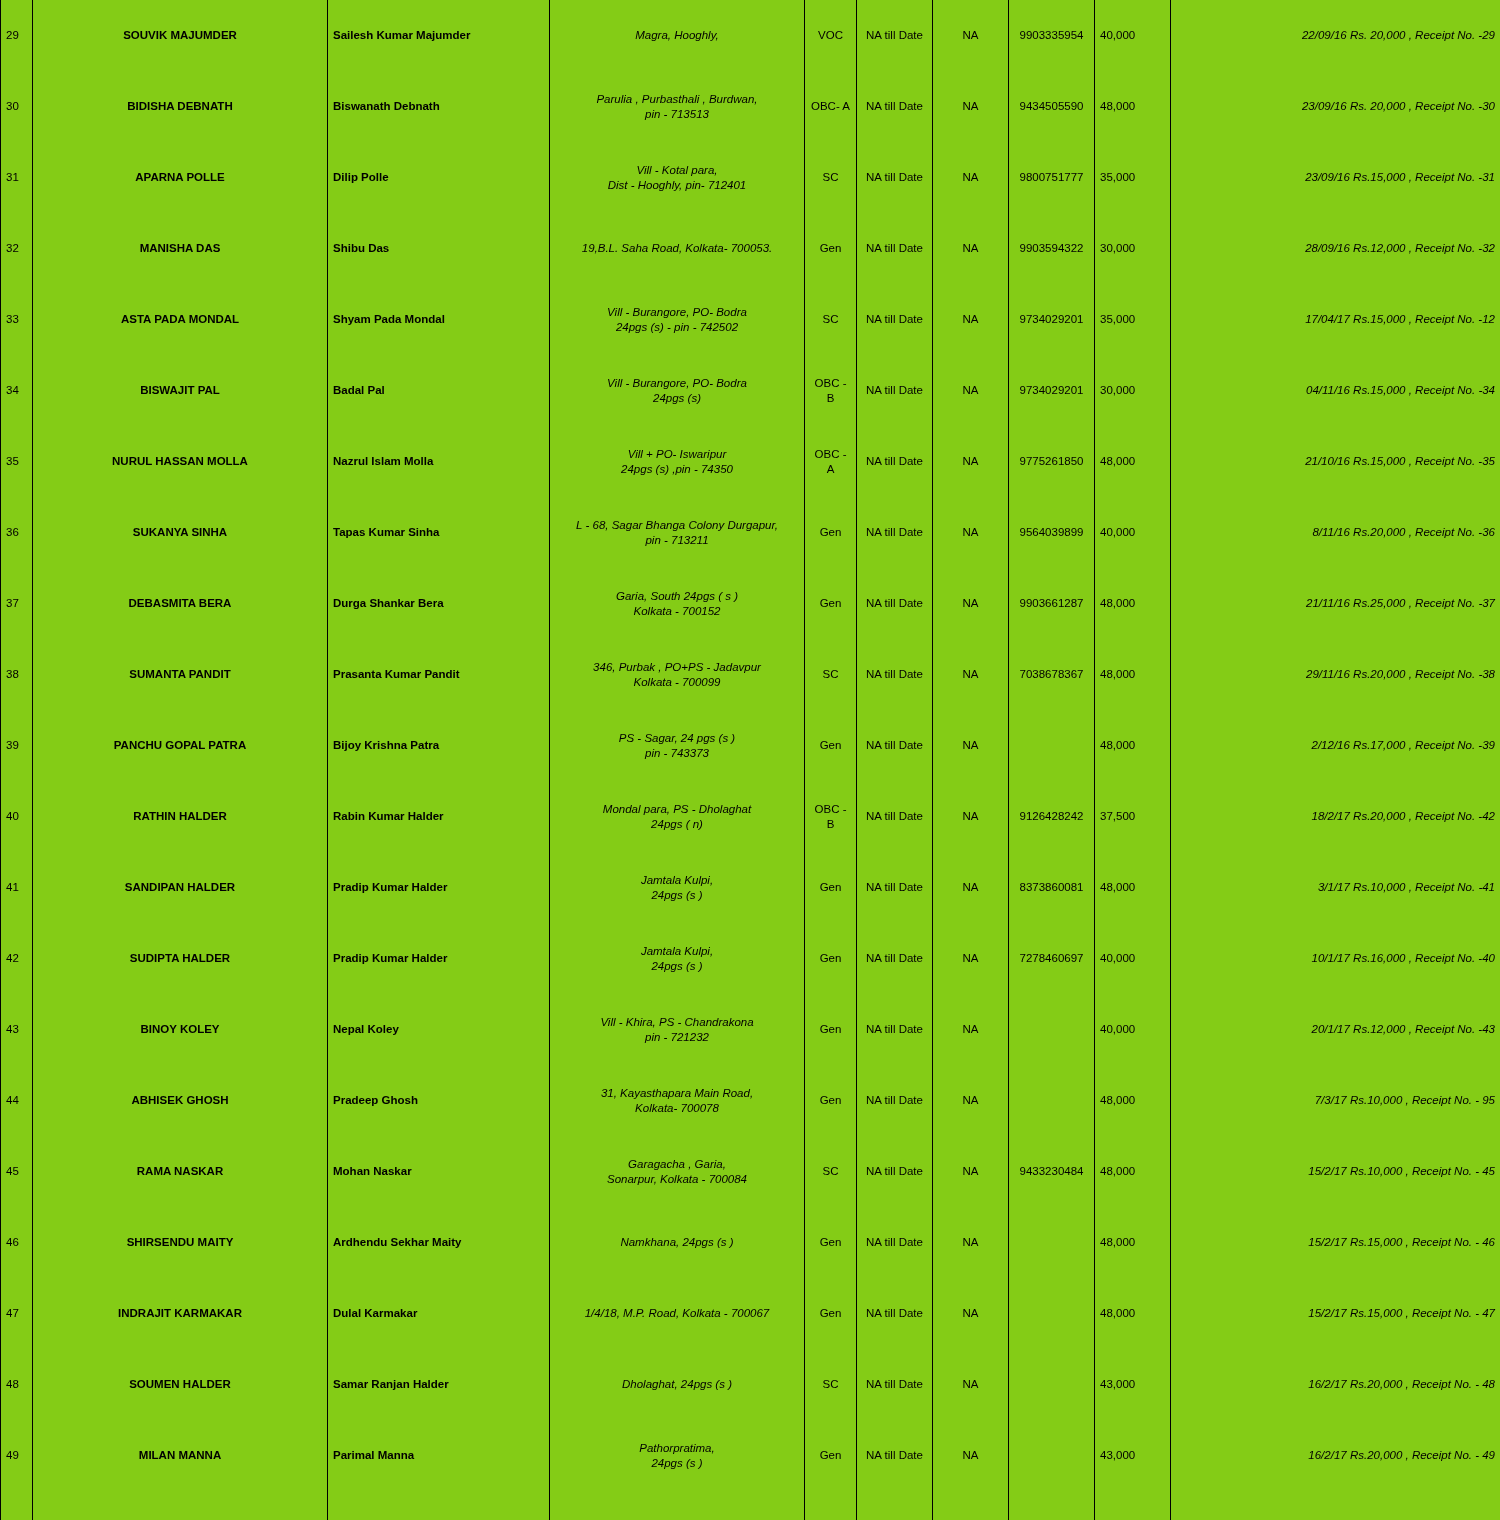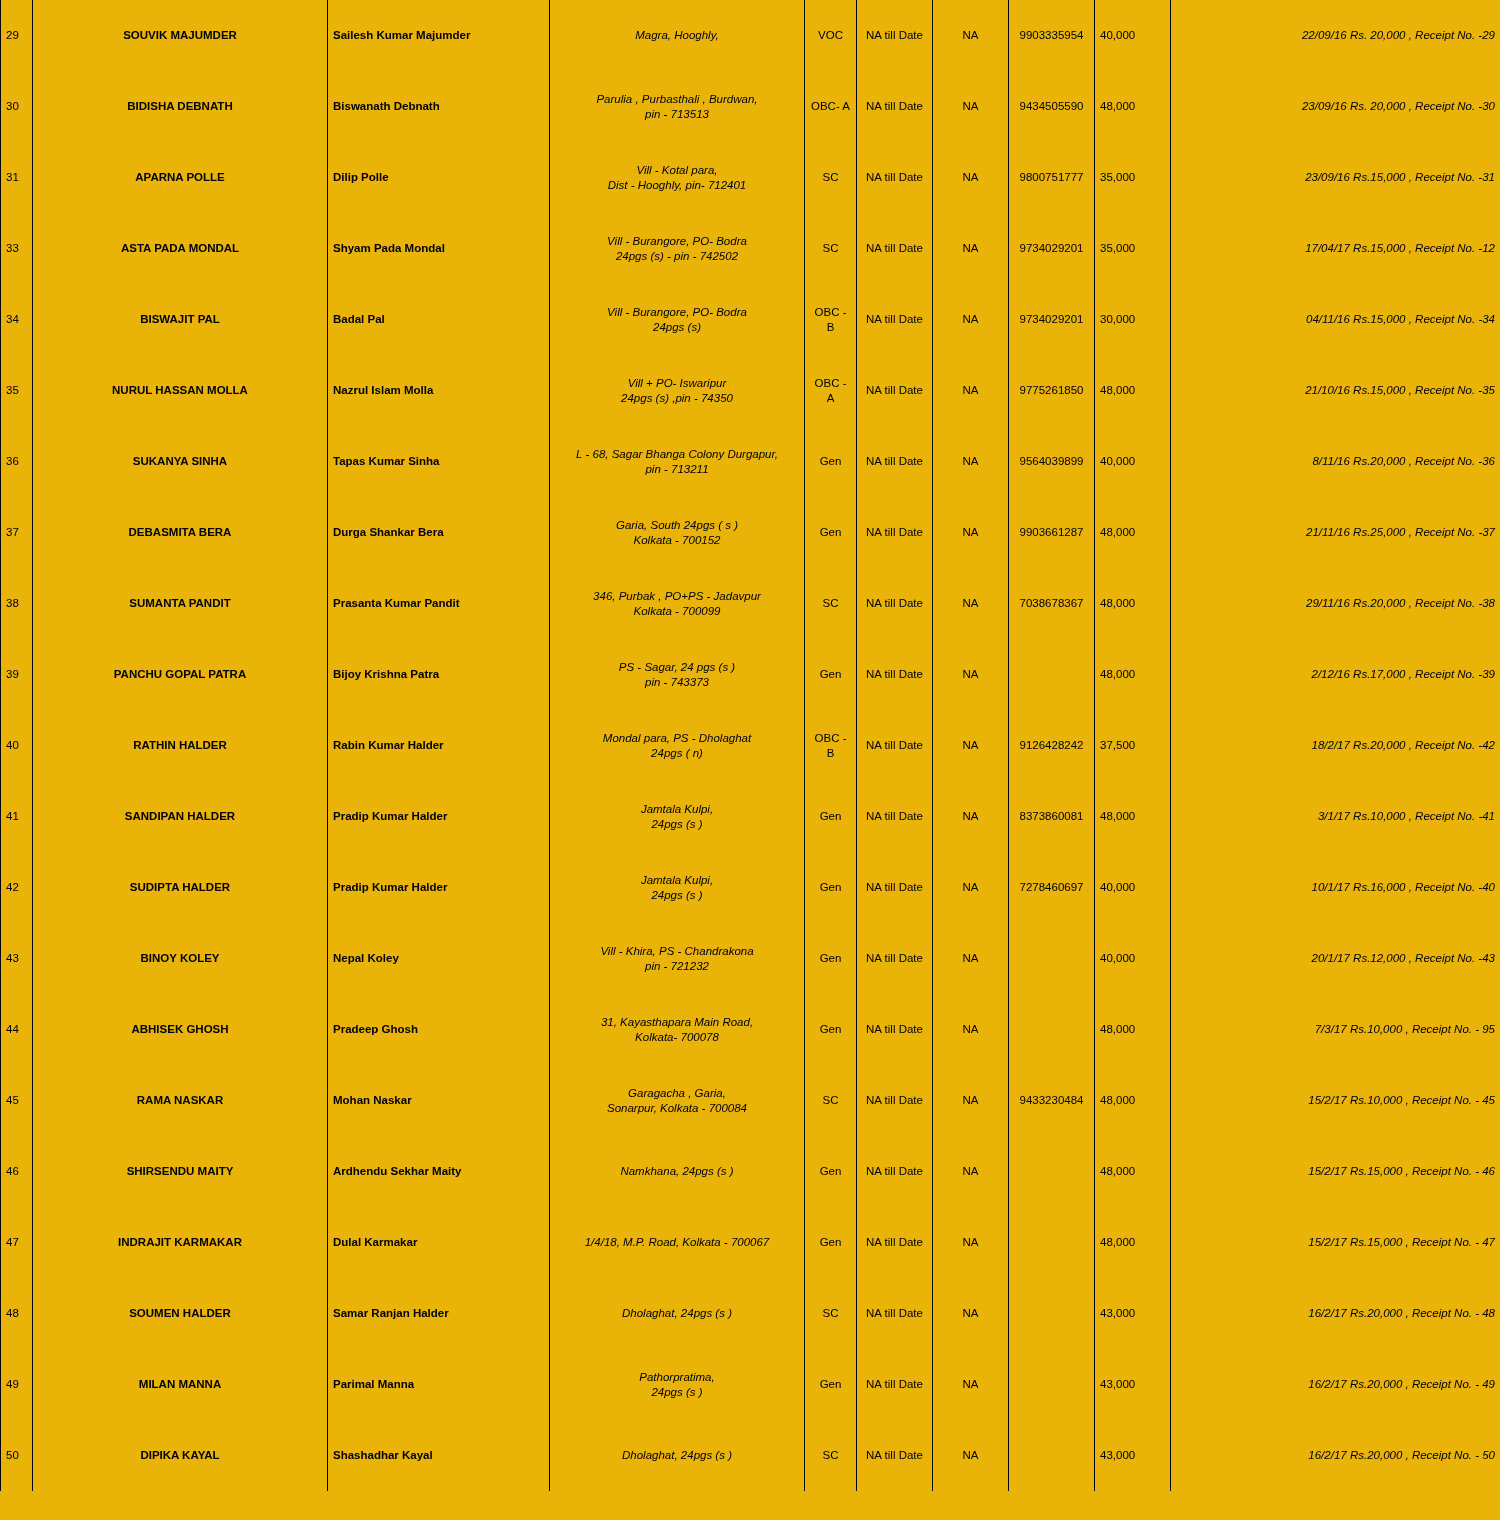--- a/index.html
+++ b/index.html
@@ -8,21 +8,21 @@
     background: #ffffff;
   }
   body {
     font-family: "Liberation Sans", sans-serif;
     color: #000000;
   }
   .page {
     width: 1500px;
     height: 1520px;
     position: relative;
-    background: #eab308;
+    background: #84cc16;
     box-sizing: border-box;
     overflow: hidden;
   }
   table.reg {
     border-collapse: collapse;
     table-layout: fixed;
     width: 1500px;
     font-size: 11.5px;
   }
   table.reg td {
@@ -116,20 +116,34 @@
             <span class="addr-line">Dist - Hooghly, pin- 712401</span>
           </td>
           <td class="cat">SC</td>
           <td class="date">NA till Date</td>
           <td class="na">NA</td>
           <td class="phone">9800751777</td>
           <td class="amt">35,000</td>
           <td class="remark">23/09/16  Rs.15,000 , Receipt No. -31</td>
         </tr>
         <tr class="row">
+          <td class="sl">32</td>
+          <td class="name">MANISHA   DAS</td>
+          <td class="father">Shibu  Das</td>
+          <td class="addr">
+            <span class="addr-line">19,B.L. Saha Road, Kolkata- 700053.</span>
+          </td>
+          <td class="cat">Gen</td>
+          <td class="date">NA till Date</td>
+          <td class="na">NA</td>
+          <td class="phone">9903594322</td>
+          <td class="amt">30,000</td>
+          <td class="remark">28/09/16  Rs.12,000 , Receipt No. -32</td>
+        </tr>
+        <tr class="row">
           <td class="sl">33</td>
           <td class="name">ASTA  PADA  MONDAL</td>
           <td class="father">Shyam  Pada  Mondal</td>
           <td class="addr">
             <span class="addr-line">Vill - Burangore, PO- Bodra</span>
             <span class="addr-line">24pgs (s) - pin - 742502</span>
           </td>
           <td class="cat">SC</td>
           <td class="date">NA till Date</td>
           <td class="na">NA</td>

